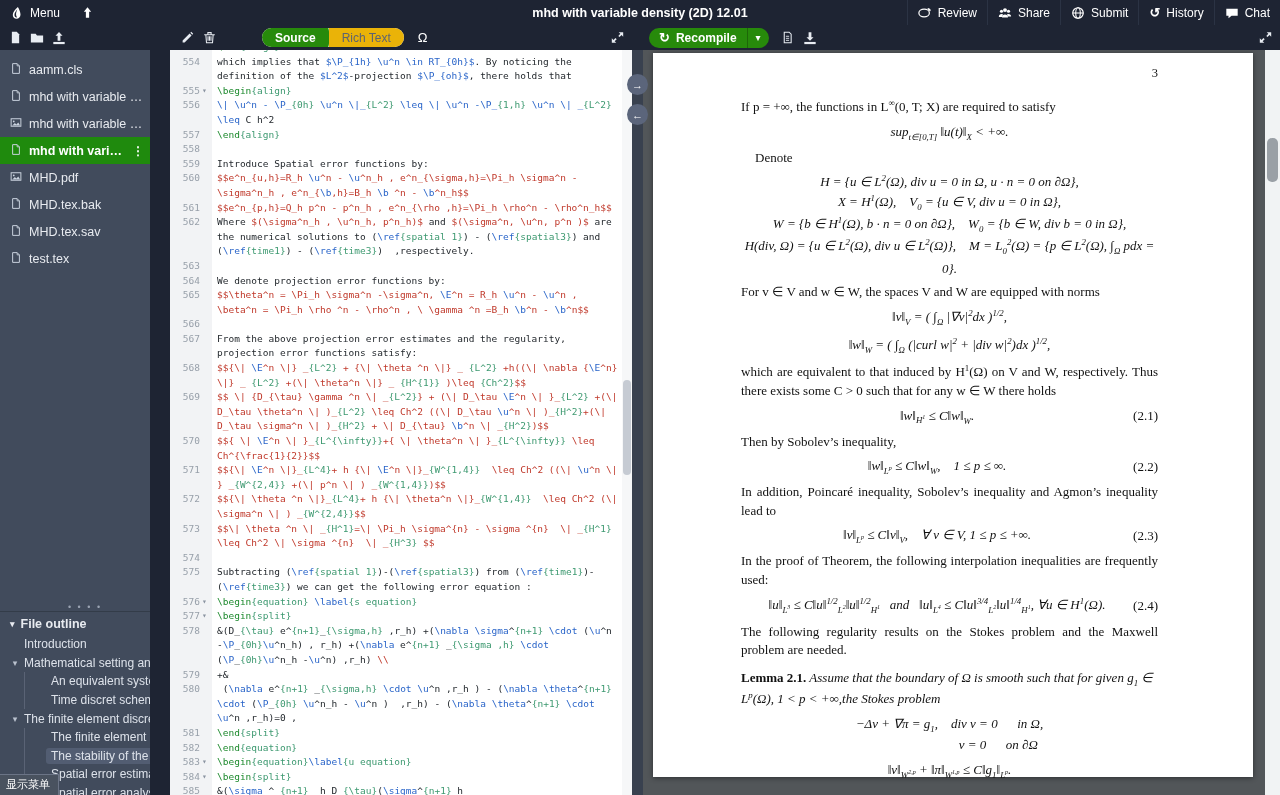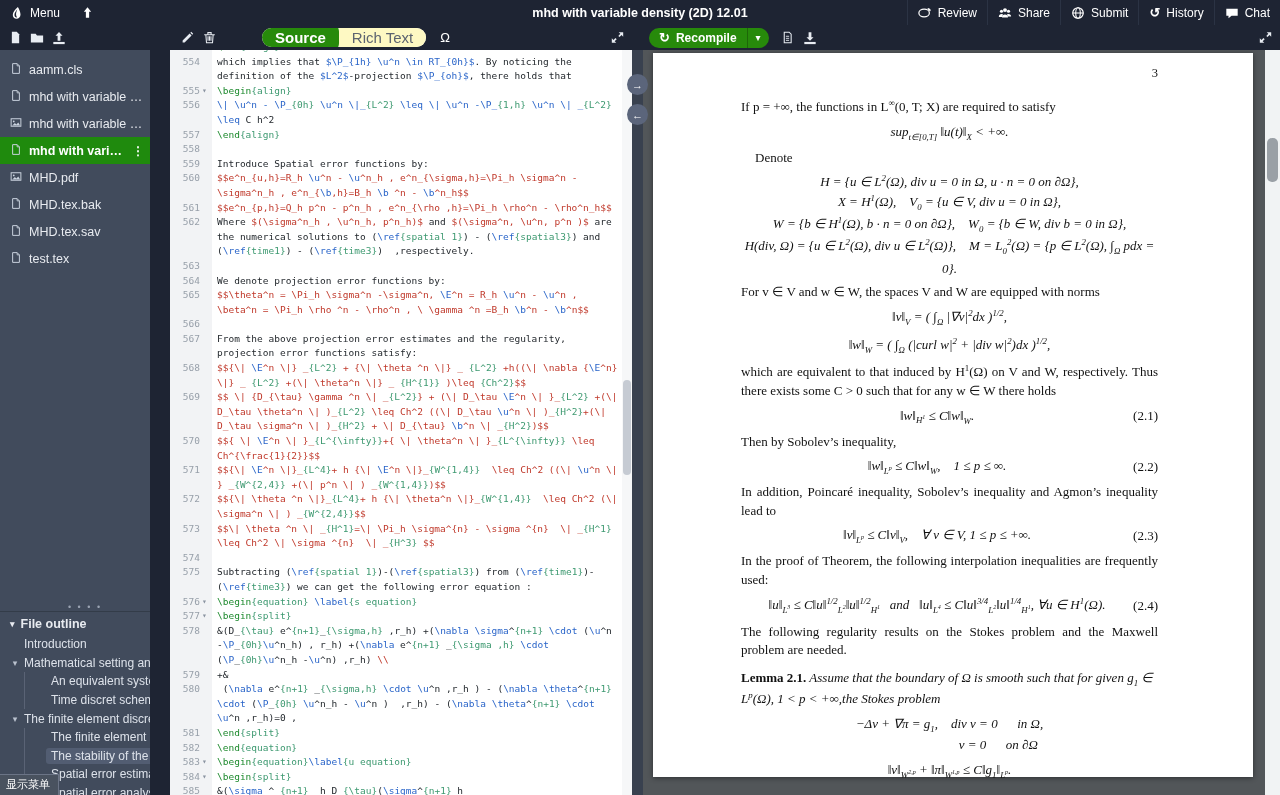--- a/index.html
+++ b/index.html
@@ -22,24 +22,24 @@
 
   
   .toolbar2 { position:absolute; top:25px; left:0; width:632px; height:25px; background:#1e2433;
     display:flex; align-items:center; color:#fff; z-index:20; }
   .pdftoolbar { position:absolute; top:25px; left:643px; right:0; height:25px; background:#1e2433;
     display:flex; align-items:center; z-index:20; }
   .tool-ic { background:none; border:none; color:#e8ecf2; display:flex; align-items:center;
     justify-content:center; width:22px; height:25px; cursor:pointer; }
   .toggle-pill { display:flex; align-items:center; background:#fff; border-radius:11px;
     height:19px; overflow:hidden; margin-left:42px; }
-  .toggle-seg { font-size:15px; padding:0 13px; height:33px; display:flex; align-items:center;
+  .toggle-seg { font-size:12px; padding:0 13px; height:33px; display:flex; align-items:center;
     border:none; cursor:pointer; font-family:inherit; }
   .toggle-seg.on { background:#278a0b; color:#fff; border-radius:11px; font-weight:bold; }
-  .toggle-seg.off { background:#fef9c3; color:#5d6470; }
+  .toggle-seg.off { background:#eab308; color:#5d6470; }
   .omega-btn { background:none; border:none; color:#fff; font-size:13px; margin-left:14px; cursor:pointer; }
   .spacer { flex:1; }
   .recompile { display:flex; align-items:stretch; height:20px; border-radius:12px; overflow:hidden;
     margin-left:6px; cursor:pointer; }
   .recompile .main { display:flex; align-items:center; gap:6px; background:#278a0b; color:#fff;
     font-size:12px; font-weight:bold; padding:0 10px; border:none; cursor:pointer; font-family:inherit; }
   .recompile .caret { display:flex; align-items:center; background:#278a0b; color:#fff;
     padding:0 8px; border:none; border-left:1px solid rgba(0,0,0,.25); font-size:10px; cursor:pointer; }
 
   

